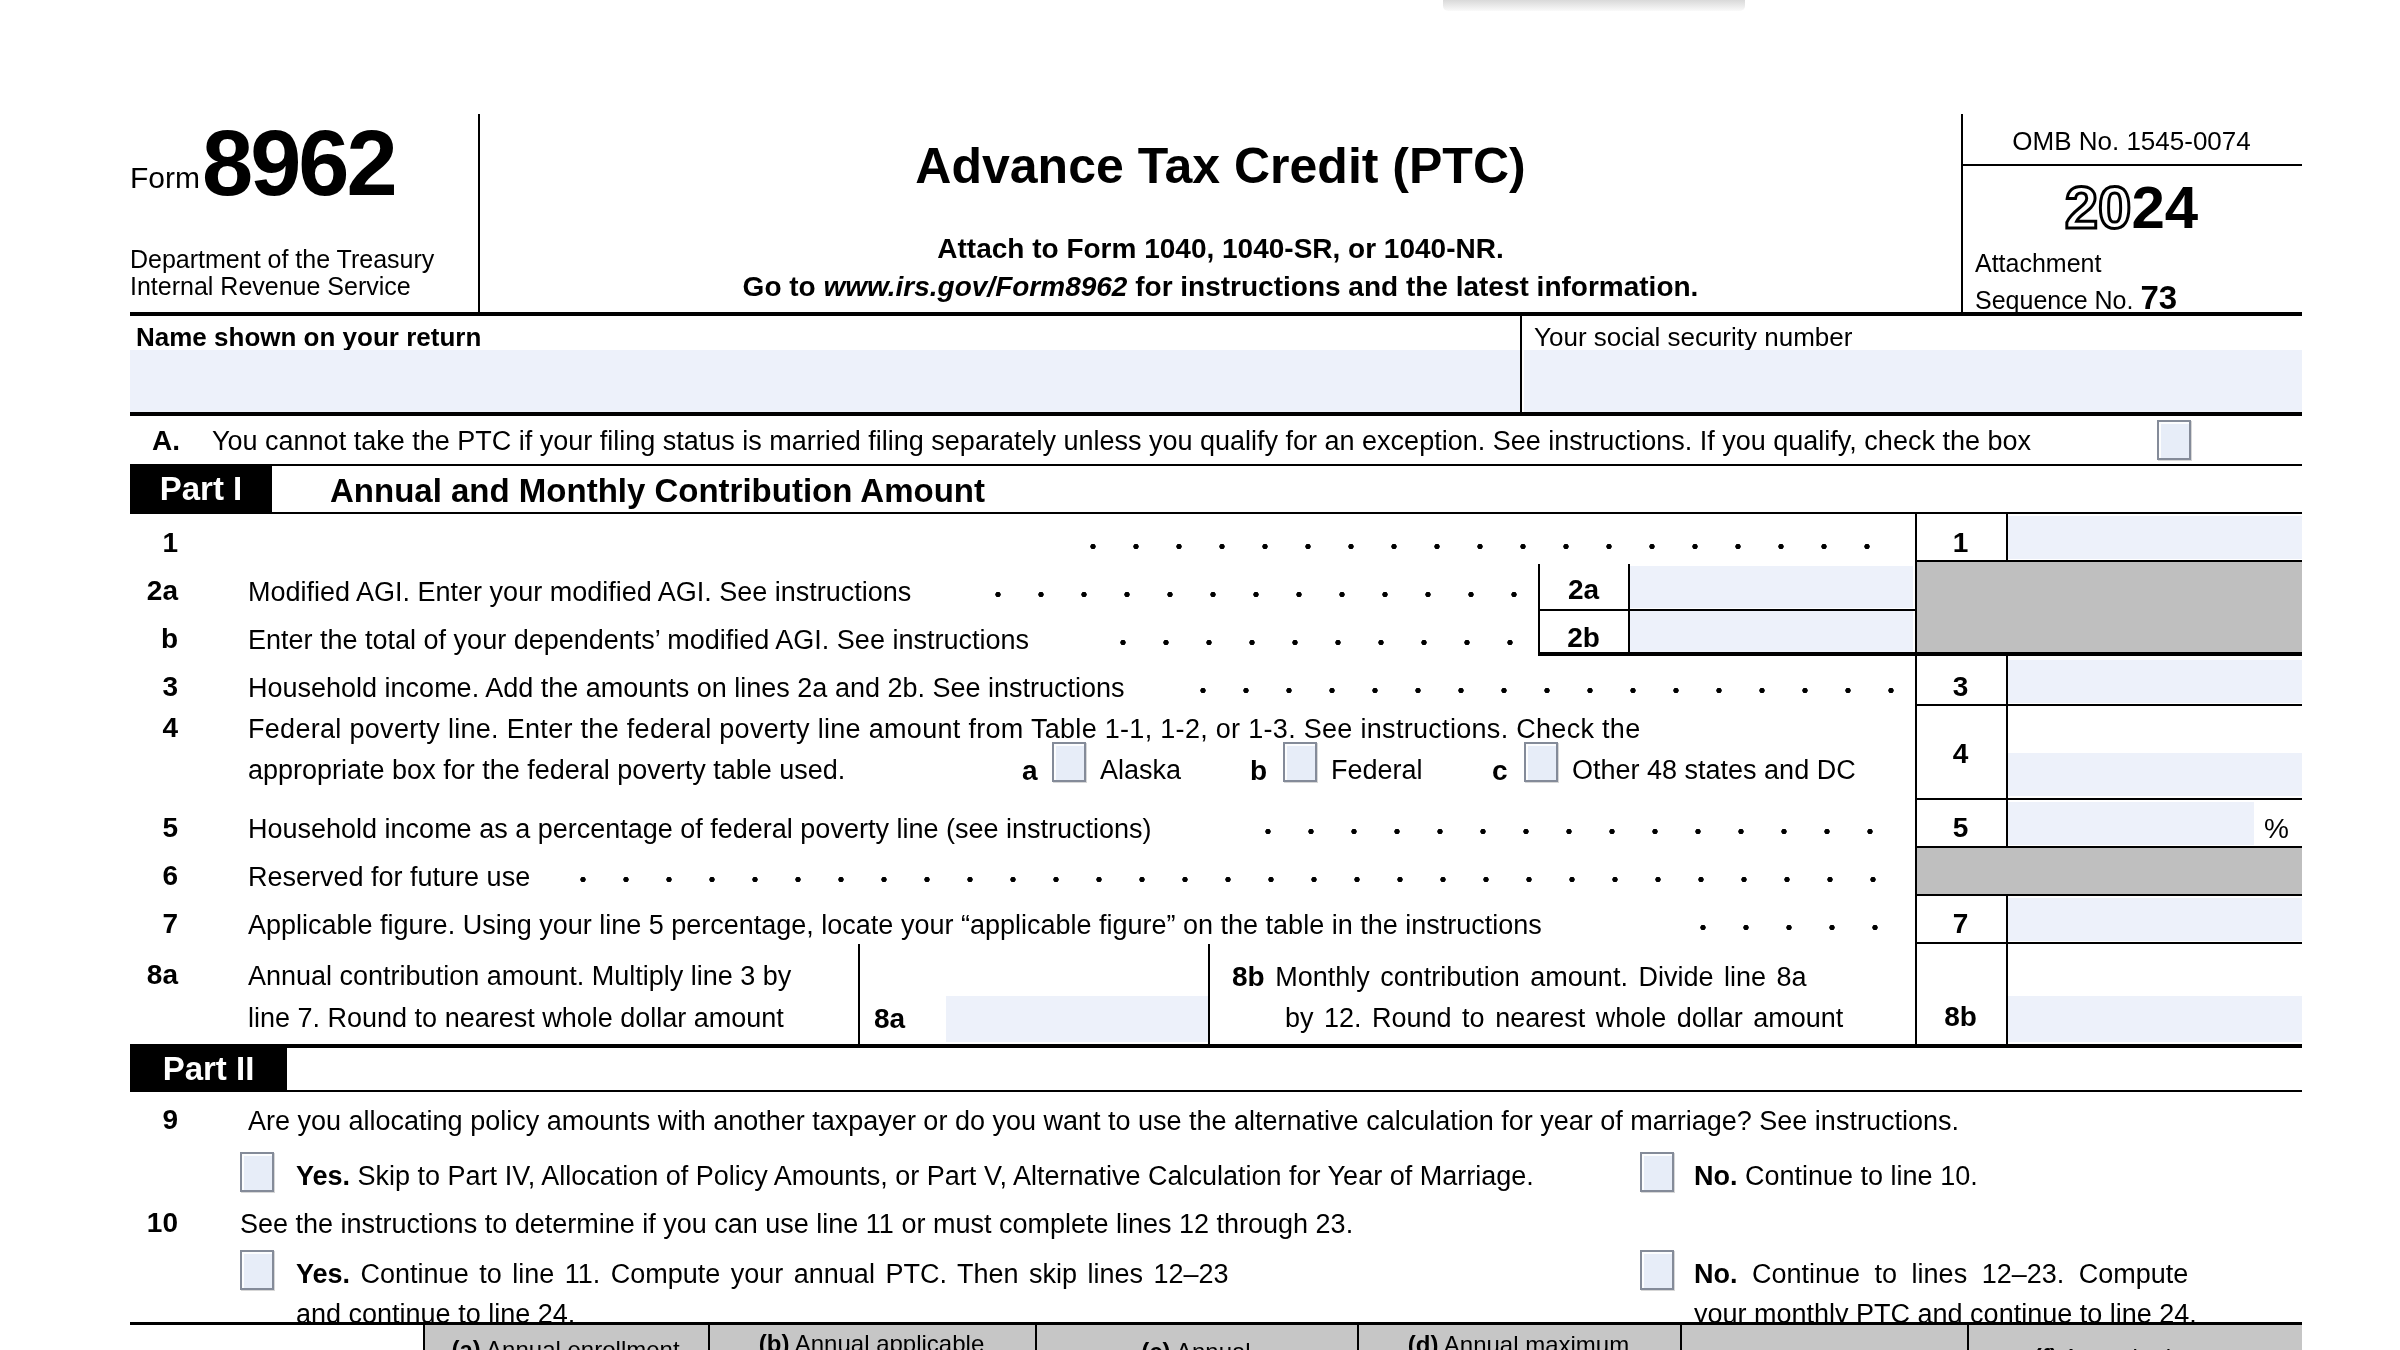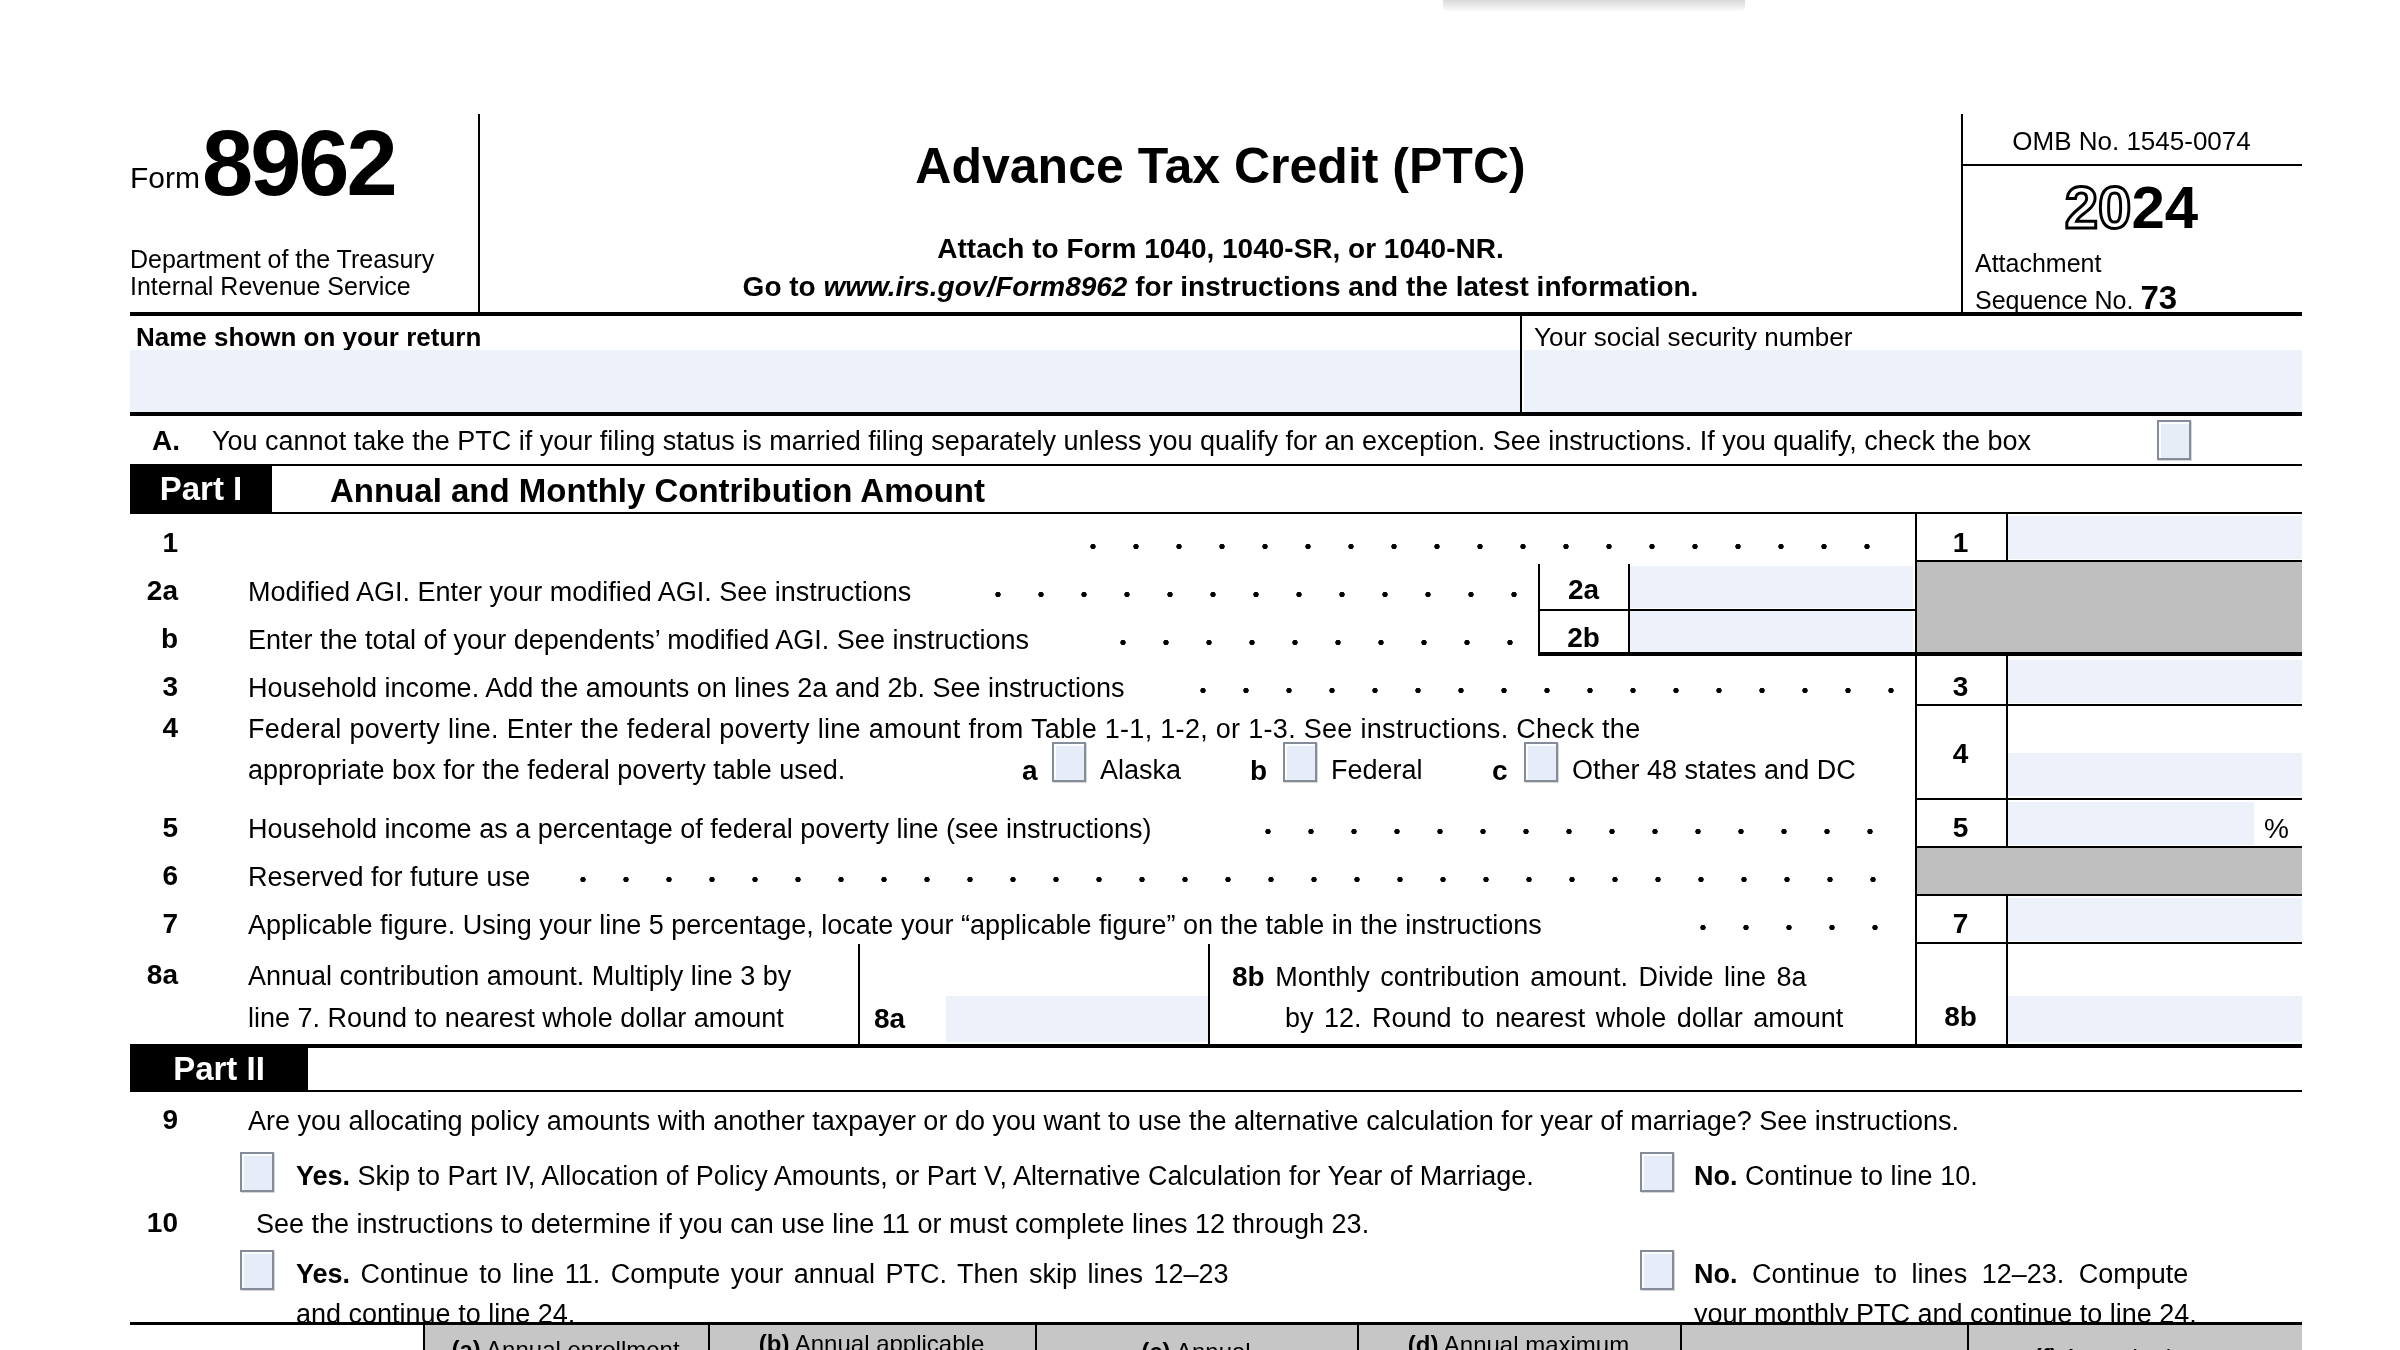--- a/index.html
+++ b/index.html
@@ -149,32 +149,32 @@
   <div class="v" style="left:858px;top:944px;height:100px;"></div>
   <div class="t b" style="left:874px;top:1002px;font-size:28px;">8a</div>
   <div class="blue" style="left:946px;top:996px;width:262px;height:46px;"></div>
   <div class="v" style="left:1208px;top:944px;height:100px;"></div>
   <div class="t ws2" style="left:1232px;top:960px;"><span class="b" style="font-size:28px;">8b</span><span> </span><span>Monthly contribution amount. Divide line 8a</span></div>
   <div class="t ws2" style="left:1285px;top:1002px;">by 12. Round to nearest whole dollar amount</div>
   <div class="boxnum" style="left:1915px;top:1001px;">8b</div>
   <div class="blue" style="left:2008px;top:996px;width:294px;height:46px;"></div>
 
   <div class="h" style="left:130px;top:1044px;width:2172px;height:4px;"></div>
-  <div class="partbox" style="left:130px;top:1048px;width:178px;height:42px;">Part II</div>
+  <div class="partbox" style="left:130px;top:1048px;width:157px;height:42px;">Part II</div>
   <div class="h" style="left:130px;top:1090px;width:2172px;"></div>
 
   <div class="num" style="left:118px;top:1104px;">9</div>
   <div class="t" style="left:248px;top:1105px;">Are you allocating policy amounts with another taxpayer or do you want to use the alternative calculation for year of marriage? See instructions.</div>
   <div class="cb" style="left:240px;top:1152px;"></div>
   <div class="t" style="left:296px;top:1160px;"><span class="b">Yes.</span><span> Skip to Part IV, Allocation of Policy Amounts, or Part V, Alternative Calculation for Year of Marriage.</span></div>
   <div class="cb" style="left:1640px;top:1152px;"></div>
   <div class="t" style="left:1694px;top:1160px;"><span class="b">No.</span><span> Continue to line 10.</span></div>
 
   <div class="num" style="left:118px;top:1207px;">10</div>
-  <div class="t" style="left:256px;top:1208px;">See the instructions to determine if you can use line 11 or must complete lines 12 through 23.</div>
+  <div class="t" style="left:240px;top:1208px;">See the instructions to determine if you can use line 11 or must complete lines 12 through 23.</div>
   <div class="cb" style="left:240px;top:1250px;"></div>
   <div class="t ws2" style="left:296px;top:1258px;"><span class="b">Yes.</span><span> Continue to line 11. Compute your annual PTC. Then skip lines 12–23</span></div>
   <div class="t" style="left:296px;top:1298px;">and continue to line 24.</div>
   <div class="cb" style="left:1640px;top:1250px;"></div>
   <div class="t ws" style="left:1694px;top:1258px;"><span class="b">No.</span><span> Continue to lines 12–23. Compute</span></div>
   <div class="t" style="left:1694px;top:1298px;">your monthly PTC and continue to line 24.</div>
 
   <div class="h" style="left:130px;top:1322px;width:2172px;height:3px;"></div>
   <div class="abs" style="left:423px;top:1325px;width:1879px;height:25px;background:#c6c6c6;"></div>
   <div class="v" style="left:423px;top:1325px;height:25px;"></div>

